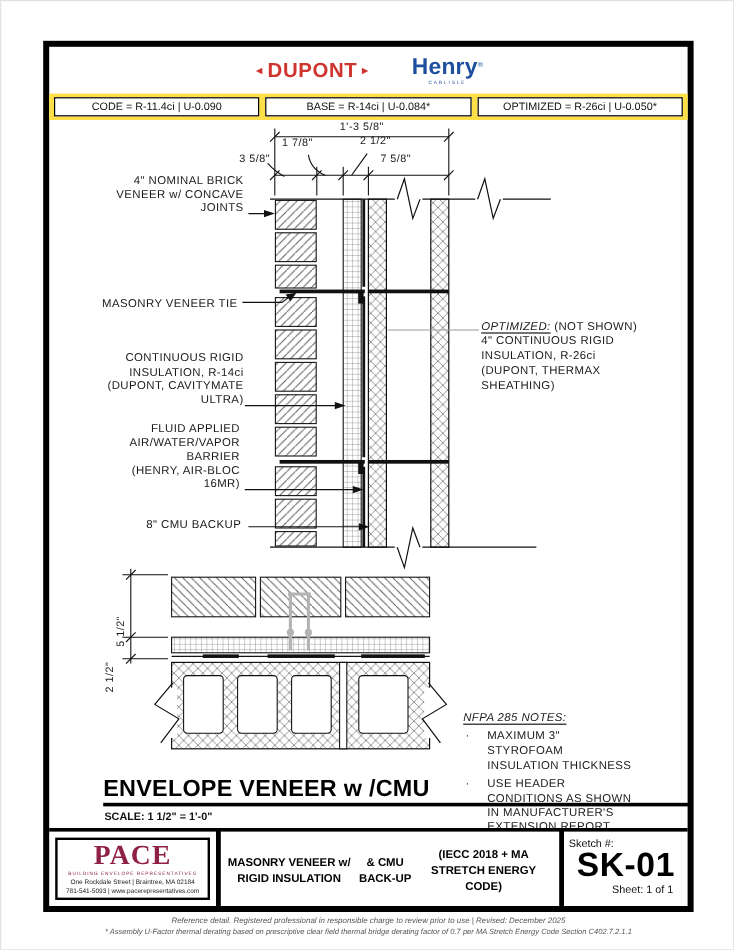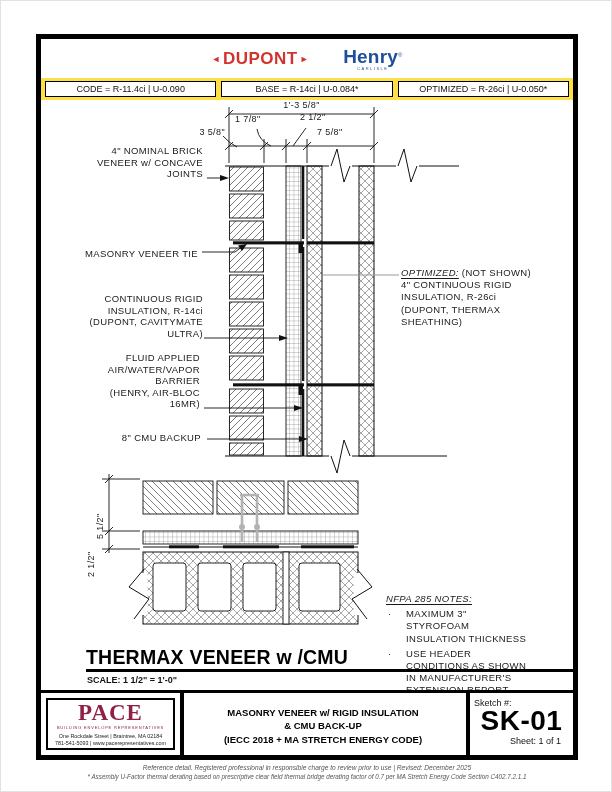--- a/index.html
+++ b/index.html
@@ -52,21 +52,21 @@
   
   .tb-top { position:absolute; left:40px; top:689px; width:532px; height:2.5px; background:#000; }
   .tb-div { position:absolute; top:691px; width:4px; height:63px; background:#000; }
   .pace-box { position:absolute; left:45px; top:697px; width:129px; height:52px;
               border:2px solid #000; box-sizing:border-box; text-align:center; }
   .pace-name { font-family:"Liberation Serif", serif; font-weight:bold;
                font-size:23px; color:#8E2144; letter-spacing:1px; line-height:24px; margin-top:1px; }
   .pace-tag { font-size:4px; letter-spacing:.8px; color:#8E2144; margin-top:0px; }
   .pace-addr { font-size:5.4px; color:#222; line-height:6.6px; margin-top:3px; }
   .tb-center { position:absolute; left:183px; top:697px; width:278px; height:56px;
-               display:flex; flex-direction:column; align-items:center; justify-content:center;
+               display:flex; flex-direction:row; align-items:center; justify-content:center;
                font-size:9.5px; font-weight:bold; line-height:13.5px; text-align:center; color:#000; }
   .tb-right { position:absolute; left:469px; top:693px; width:103px; height:61px; }
   .sketch-label { font-size:9px; color:#111; margin:4px 0 0 4px; }
   .sketch-num { font-size:28px; font-weight:800; text-align:center; letter-spacing:.5px;
                 color:#000; line-height:26px; }
   .sheet-txt { font-size:9px; text-align:center; color:#111; margin-top:2px;padding-left:28px; }
 
   
   .fineprint { position:absolute; left:0; top:763px; width:612px; text-align:center;
                font-style:italic; color:#555; }
@@ -281,21 +281,21 @@
     </div>
     <div class="bullet-row">
       <div class="b">·</div>
       <div class="t">USE HEADER
 CONDITIONS AS SHOWN
 IN MANUFACTURER'S
 EXTENSION REPORT</div>
     </div>
   </div>
 
-  <div class="view-title">THERMAX VENEER w /CMU</div>
+  <div class="view-title">ENVELOPE VENEER w /CMU</div>
   <div class="title-rule"></div>
   <div class="scale-txt">SCALE: 1 1/2" = 1'-0"</div>
 
   <div class="tb-top"></div>
   <div class="tb-div" style="left:179px;"></div>
   <div class="tb-div" style="left:465px;"></div>
 
   <div class="pace-box">
     <div class="pace-name">PACE</div>
     <div class="pace-tag">BUILDING ENVELOPE REPRESENTATIVES</div>

